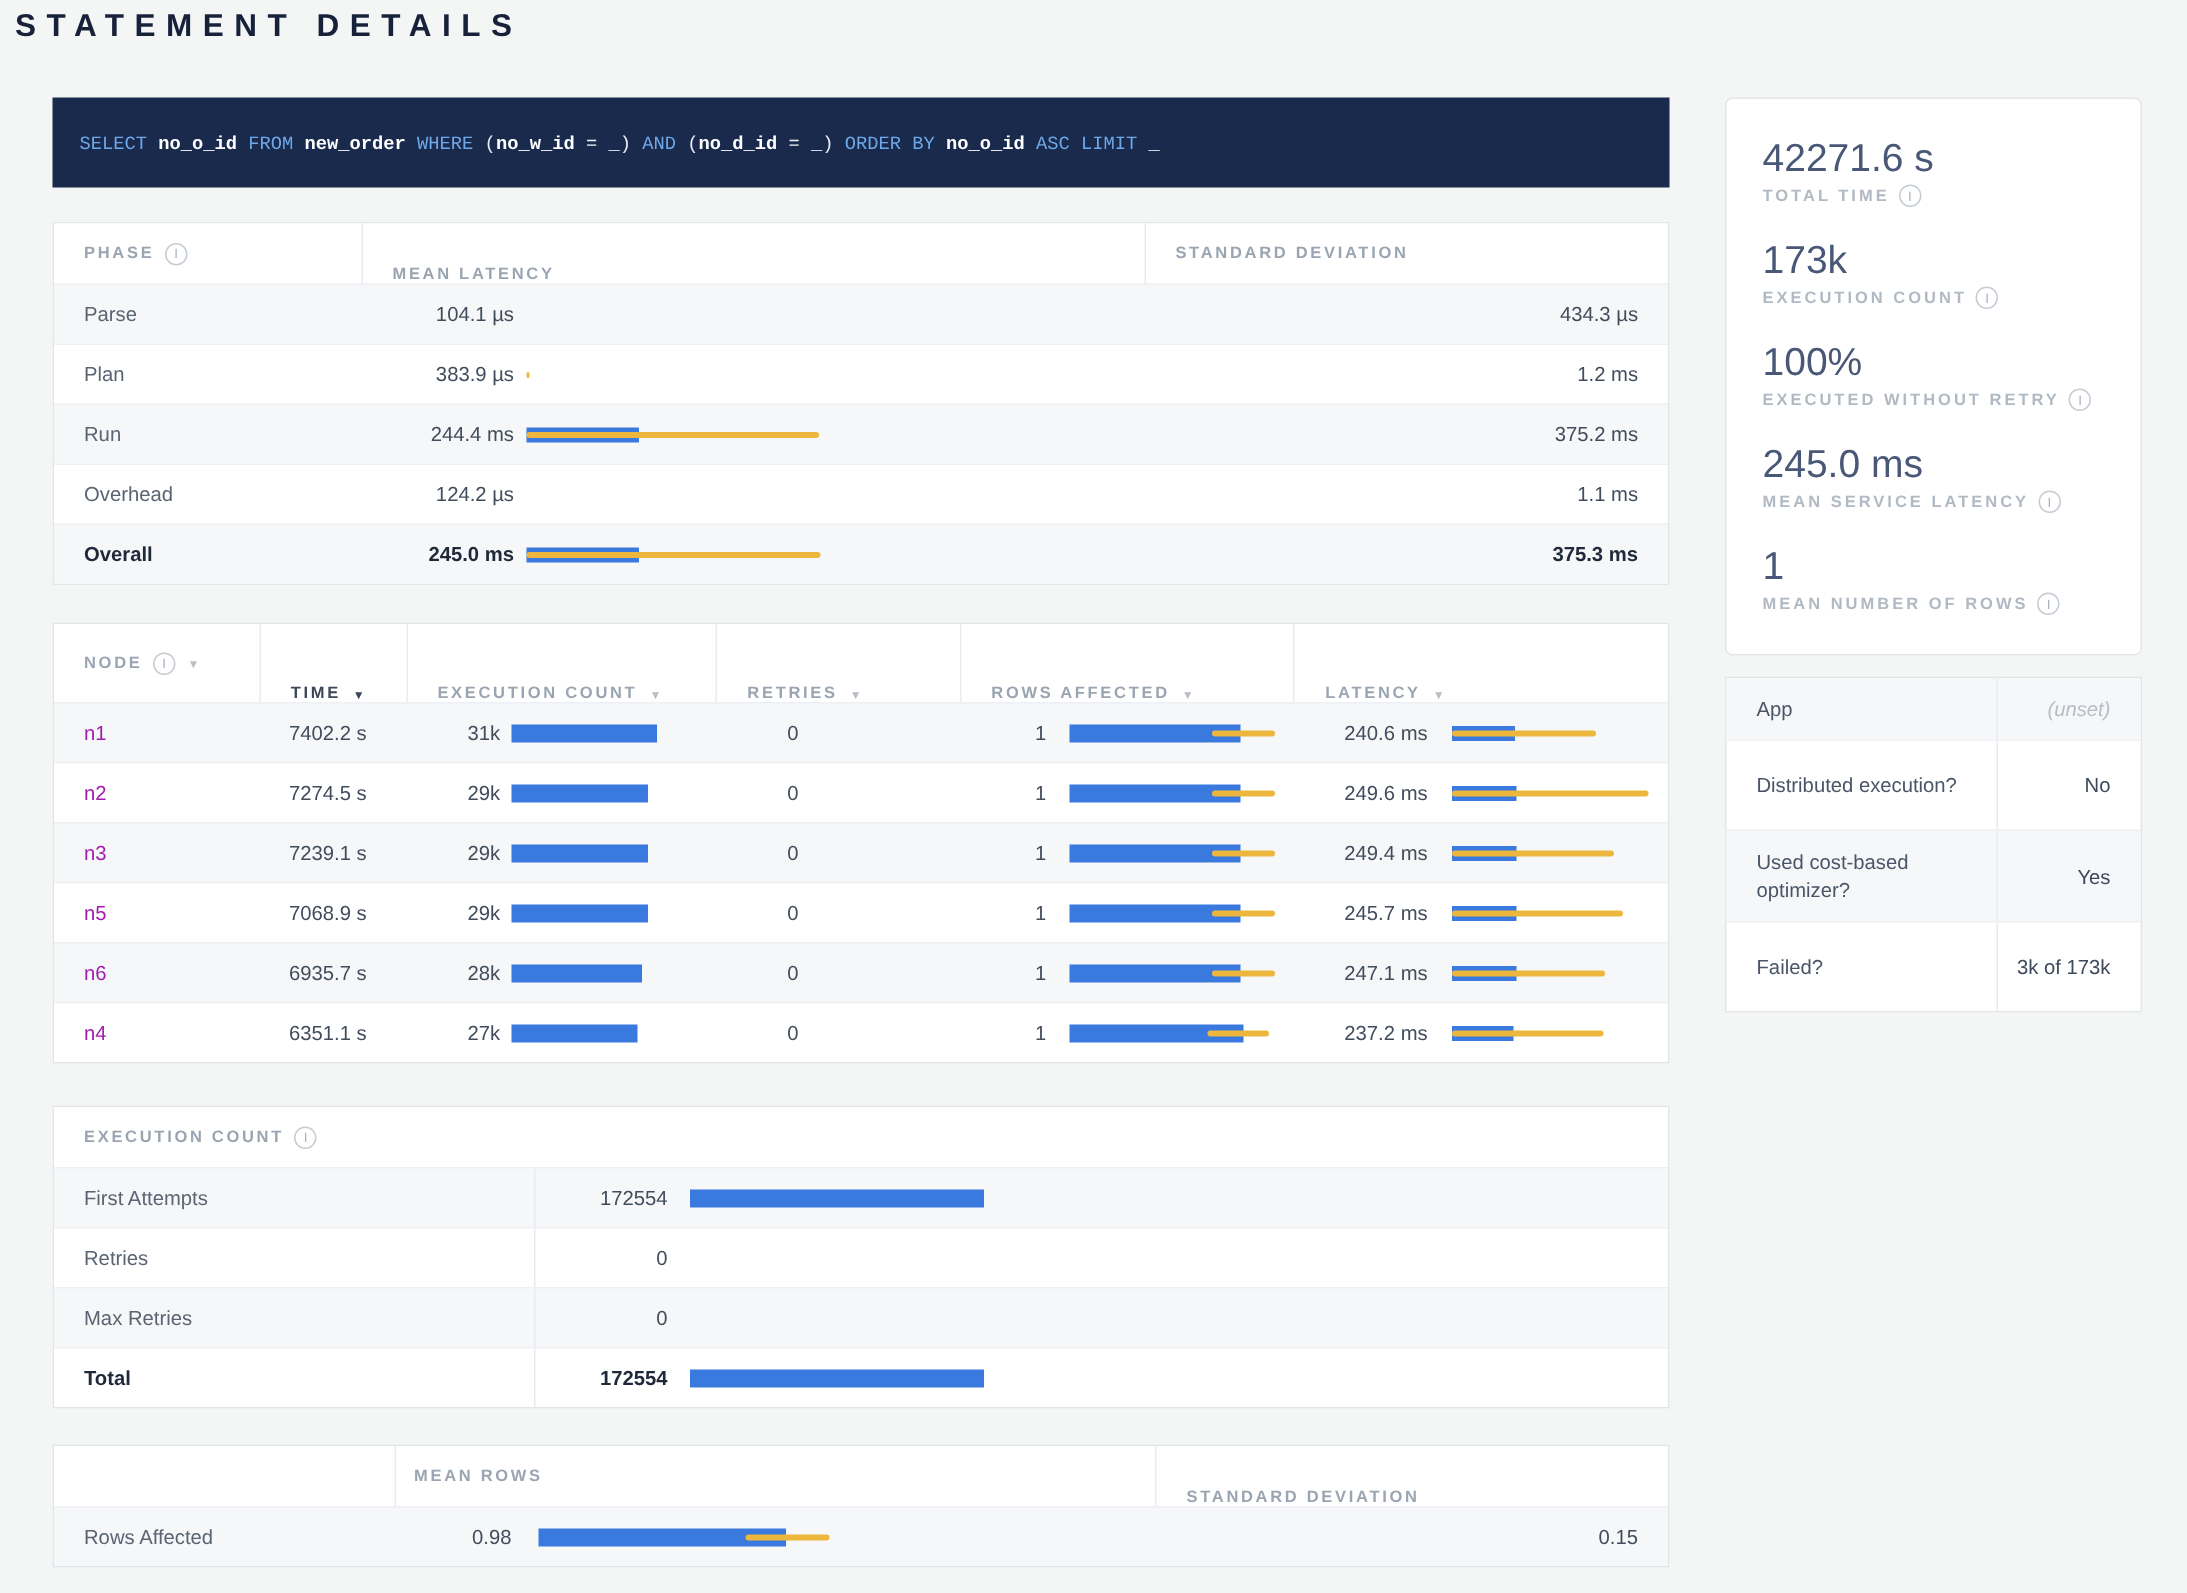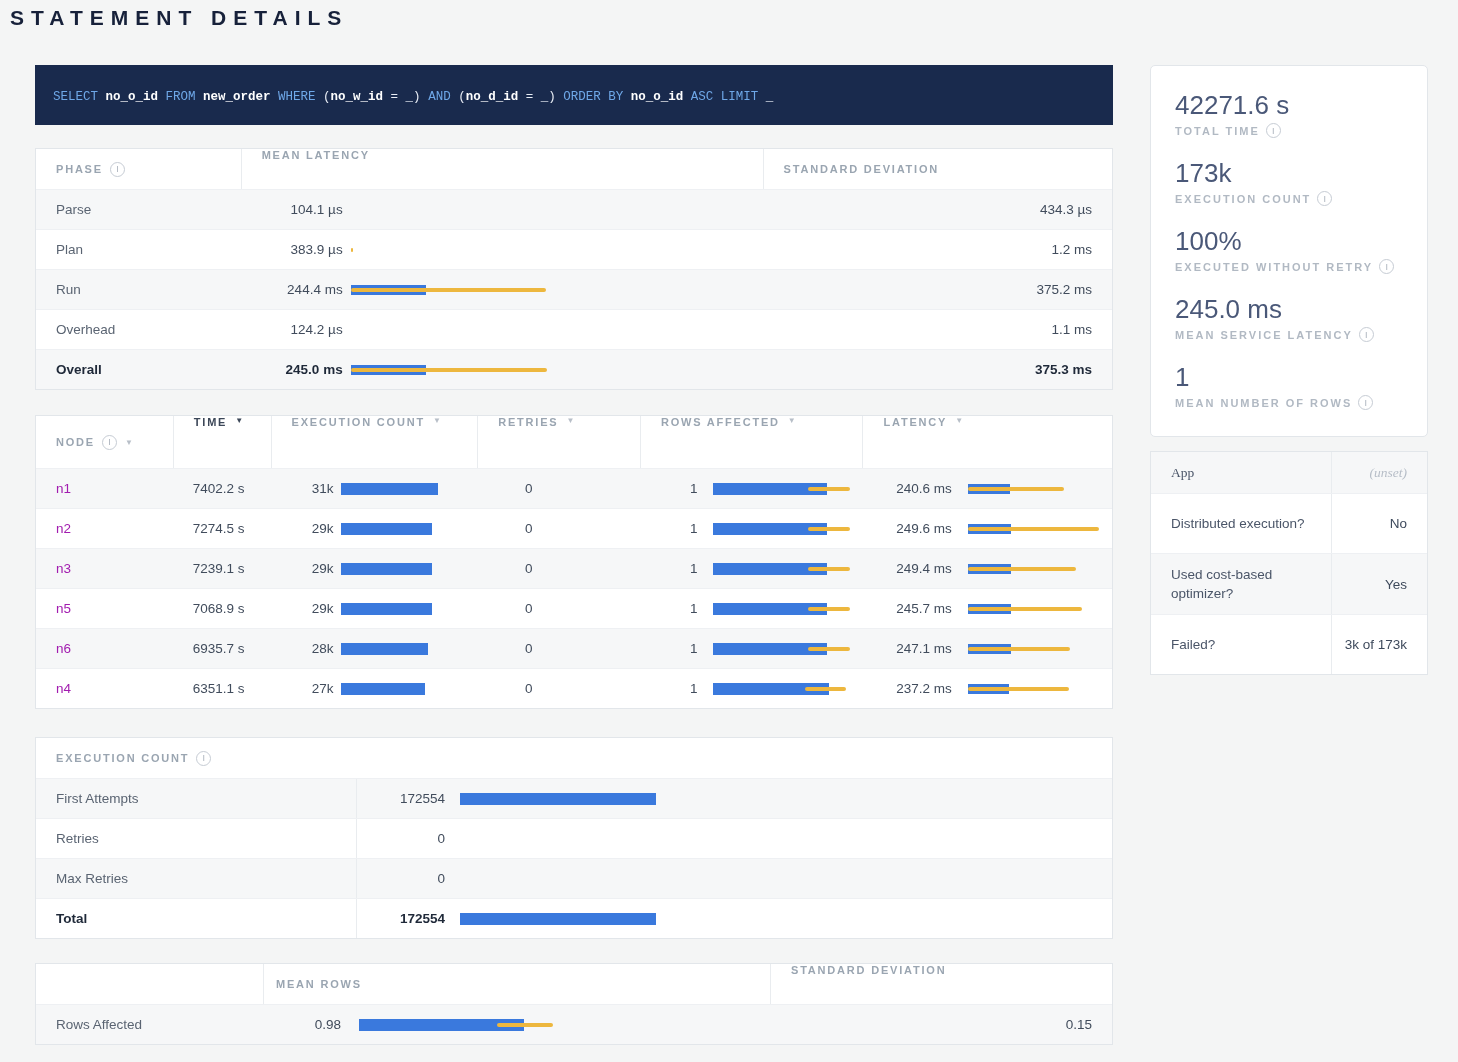--- a/index.html
+++ b/index.html
@@ -19,21 +19,21 @@
   .tbl { position:absolute; left:35px; width:1078px; background:#ffffff; border:1px solid #e2e6ea; }
   .thead { display:flex; align-items:center; height:40px; background:#ffffff; }
   .trow { display:flex; align-items:center; height:40px; border-top:1px solid #eef0f3; }
   .trow.stripe { background:#f6f7f8; }
   .th { font-size:11px; font-weight:700; letter-spacing:1.8px; text-transform:uppercase; color:#9aa5b1; }
   .th.active { color:#3c4758; }
   .th.active .arrow { color:#3c4758; }
   .cell { font-size:13.5px; color:#414c5c; }
   .label-cell { padding-left:20px; color:#5a6472; }
   .bold { font-weight:700; color:#1f2939; }
-  .colborder { border-left:1px solid #e9ecef; height:100%; display:flex; align-items:flex-start; }
+  .colborder { border-left:1px solid #e9ecef; height:100%; display:flex; align-items:flex-end; }
 
   
   .c-p1 { width:205px; padding-left:20px; }
   .c-p2 { width:523px; }
   .c-p3 { width:350px; text-align:right; padding-right:20px; }
 
   
   .node-head { height:52px; }
   .c-n1 { width:137px; padding-left:20px; }
   .c-n2 { width:98px;  padding-left:20px; }
@@ -72,21 +72,21 @@
 
   
   .stats-card { position:absolute; left:1150px; top:65px; width:278px; height:372px; background:#ffffff; border:1px solid #e2e6ea; border-radius:5px; padding:24px 24px 0 24px; }
   .stat { margin-bottom:20px; }
   .stat-value { font-size:26px; font-weight:400; color:#4a5878; line-height:30px; }
   .stat-label { font-size:11px; font-weight:700; letter-spacing:2px; text-transform:uppercase; color:#b1b9c3; margin-top:3px; display:flex; align-items:center; }
   .stat-label .info { margin-left:6px; }
 
   .details-card { position:absolute; left:1150px; top:451px; width:278px; background:#ffffff; border:1px solid #e2e6ea; }
   .drow { display:flex; border-top:1px solid #eef0f3; }
-  .drow:first-child { border-top:none;font-family:Liberation Serif, serif; }
+  .drow:first-child { border-top:none; }
   .drow.stripe { background:#f6f7f8; }
   .drow .dlabel { flex:1; padding:11px 10px 11px 20px; font-size:13.5px; color:#4a5568; line-height:19px; display:flex; align-items:center; }
   .drow .dvalue { width:96px; border-left:1px solid #e9ecef; padding:11px 20px 11px 8px; font-size:13.5px; color:#3e4a5c; text-align:right; line-height:19px; display:flex; align-items:center; justify-content:flex-end; }
   .dvalue.unset { font-style:italic; color:#b6bdc7; }
   .h40 { min-height:40px; } .h60 { min-height:60px; }
 </style>
 </head>
 <body>
 
 <h1 class="page-title">STATEMENT DETAILS</h1>

